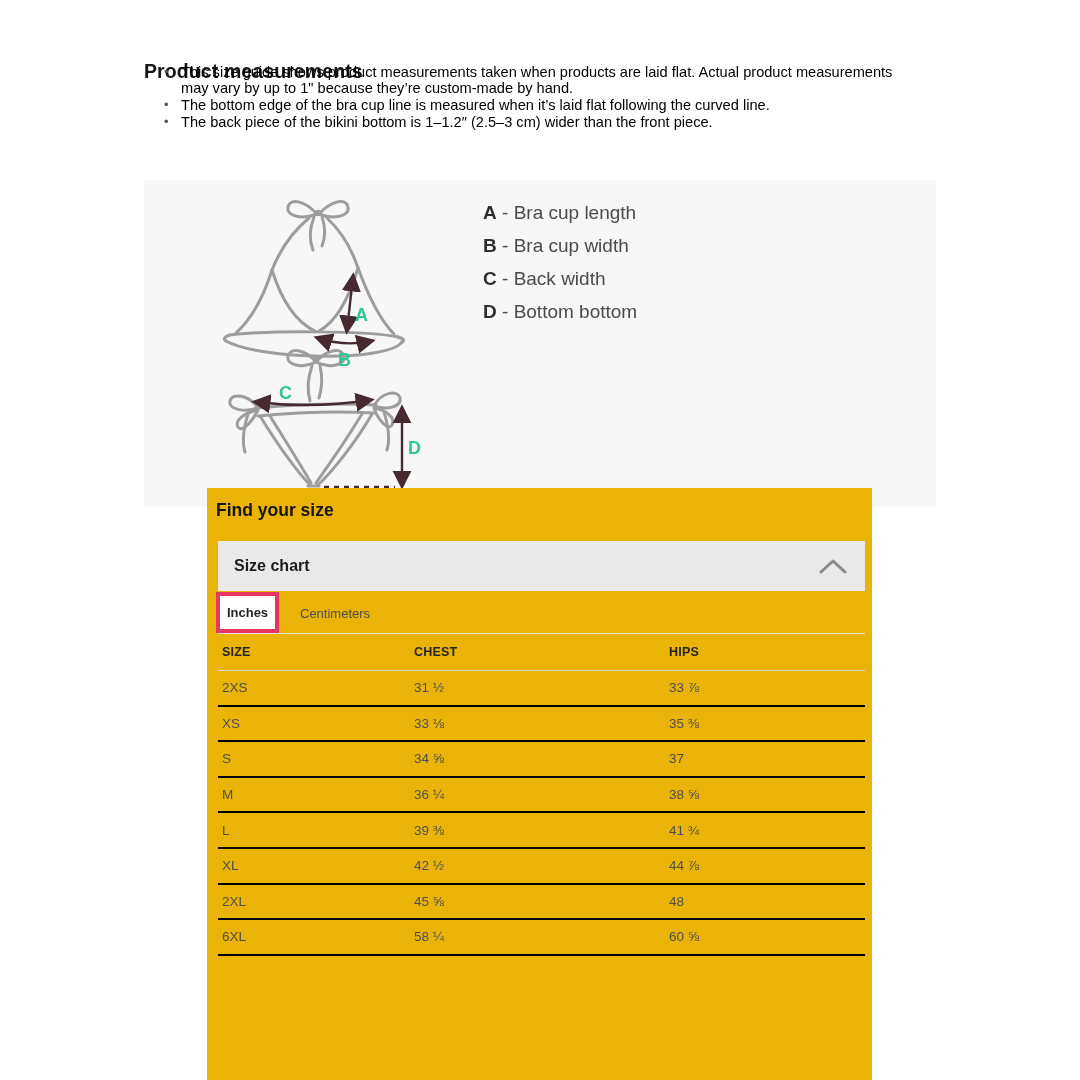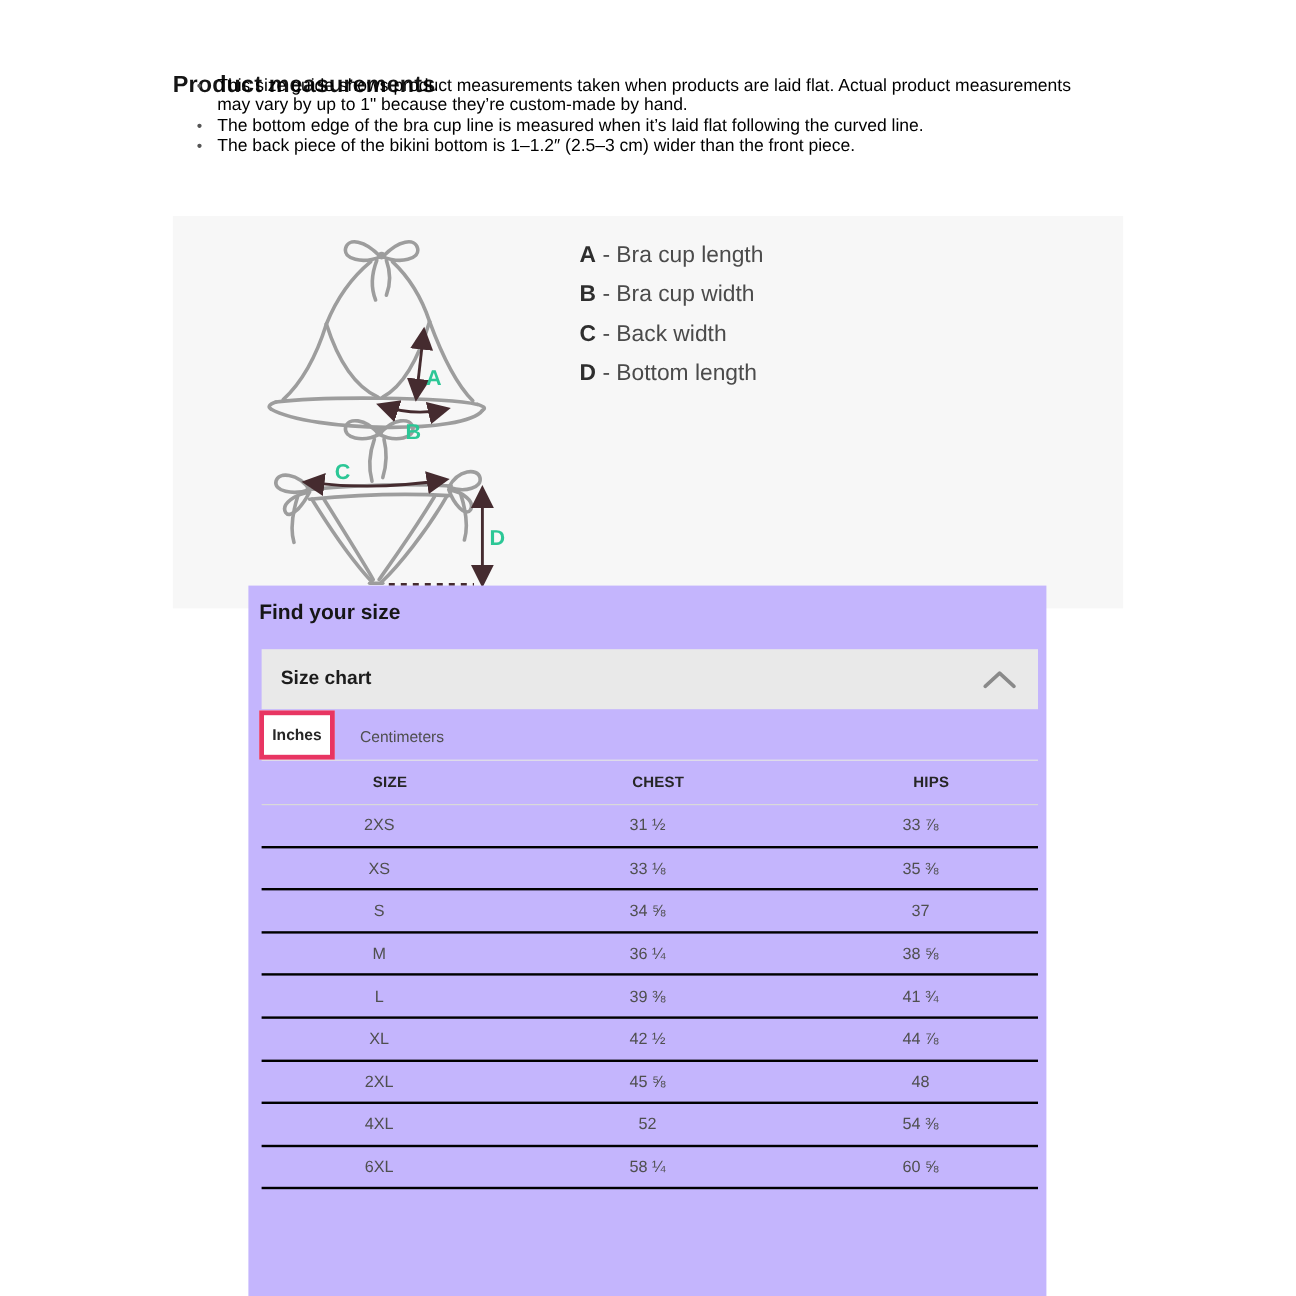--- a/index.html
+++ b/index.html
@@ -22,21 +22,21 @@
   .notes li::before {
     content:"•"; position:absolute; left:2px; top:0; color:#555; font-size:13px;
   }
   
   .panel { position:absolute; left:144px; top:180px; width:792px; height:327px; background:#f7f7f7; }
   .diagram-svg { position:absolute; left:76px; top:10px; }
   .legend { position:absolute; left:339px; top:22px; }
   .legend-item { height:14px; margin-bottom:19px; font-size:19px; color:#4b4b4b; white-space:nowrap; }
   .legend-item b { color:#2e2e2e; font-weight:700; }
   
-  .card { position:absolute; left:207px; top:488px; width:665px; height:592px; background:#c4b5fd;text-align:center; }
+  .card { position:absolute; left:207px; top:488px; width:665px; height:592px; background:#eab308; }
   .find-heading { position:absolute; left:9px; top:12px; font-size:17.5px; font-weight:700; color:#161616; }
   .accordion {
     position:absolute; left:11px; top:53px; width:647px; height:50px; background:#e9e9e9;
     display:flex; align-items:center; justify-content:space-between; padding:0 18px 0 16px;
     cursor:pointer;
     gap:34px;
   }
   .accordion-title { font-size:16px; font-weight:700; color:#1c1c1c; }
   .tab-inches {
     position:absolute; left:9px; top:104px; width:63px; height:41px;
@@ -46,21 +46,21 @@
   }
   .tab-cm {
     position:absolute; left:84px; top:104px; height:42px; padding:0 9px;
     display:flex; align-items:center; font-size:13px; color:#4f4f4f; cursor:pointer;
   }
   .tabs-underline { position:absolute; left:11px; top:145px; width:647px; height:1px; background:#e4e4e4; }
   
   .size-table { position:absolute; left:11px; top:146px; width:647px; }
   .t-head, .t-row { display:grid; grid-template-columns:192px 255px 1fr; align-items:center; }
   .t-head { height:37px; border-bottom:1px solid #d9d9d9; }
-  .t-head span { font-size:12.5px; font-weight:700; color:#262626; letter-spacing:.2px; padding-left:4px;margin-left:18px; }
+  .t-head span { font-size:12.5px; font-weight:700; color:#262626; letter-spacing:.2px; padding-left:4px; }
   .t-row { height:35.6px; border-bottom:2px solid #000000; }
   .t-row span { font-size:13.5px; color:#4f4f4f; padding-left:4px; }
 </style>
 </head>
 <body>
 
 <div class="page">
 
   <h1 class="page-title">Product measurements</h1>
 
@@ -138,21 +138,21 @@
         <text x="118" y="176">B</text>
         <text x="59" y="209">C</text>
         <text x="188" y="264">D</text>
       </g>
     </svg>
 
     <div class="legend">
       <div class="legend-item"><b>A</b> <span>-</span> <span>Bra cup length</span></div>
       <div class="legend-item"><b>B</b> <span>-</span> <span>Bra cup width</span></div>
       <div class="legend-item"><b>C</b> <span>-</span> <span>Back width</span></div>
-      <div class="legend-item"><b>D</b> <span>-</span> <span>Bottom length</span></div>
+      <div class="legend-item"><b>D</b> <span>-</span> <span>Bottom bottom</span></div>
     </div>
   </div>
 
   <div class="card">
     <div class="find-heading">Find your size</div>
 
     <div class="accordion">
       <span class="accordion-title">Size chart</span>
       <svg width="28" height="16" viewBox="0 0 28 16">
         <path d="M2,14 L14,3 L26,14" fill="none" stroke="#8a8a8a" stroke-width="3" stroke-linecap="round" stroke-linejoin="round"></path>
@@ -202,25 +202,20 @@
         <span>XL</span>
           <span>42 ½</span>
           <span>44 ⅞</span>
       </div>
       <div class="t-row">
         <span>2XL</span>
           <span>45 ⅝</span>
           <span>48</span>
       </div>
       <div class="t-row">
-        <span>4XL</span>
-          <span>52</span>
-          <span>54 ⅜</span>
-      </div>
-      <div class="t-row">
         <span>6XL</span>
           <span>58 ¼</span>
           <span>60 ⅝</span>
       </div>
     </div>
   </div>
 
 </div>
 
 </body></html>

